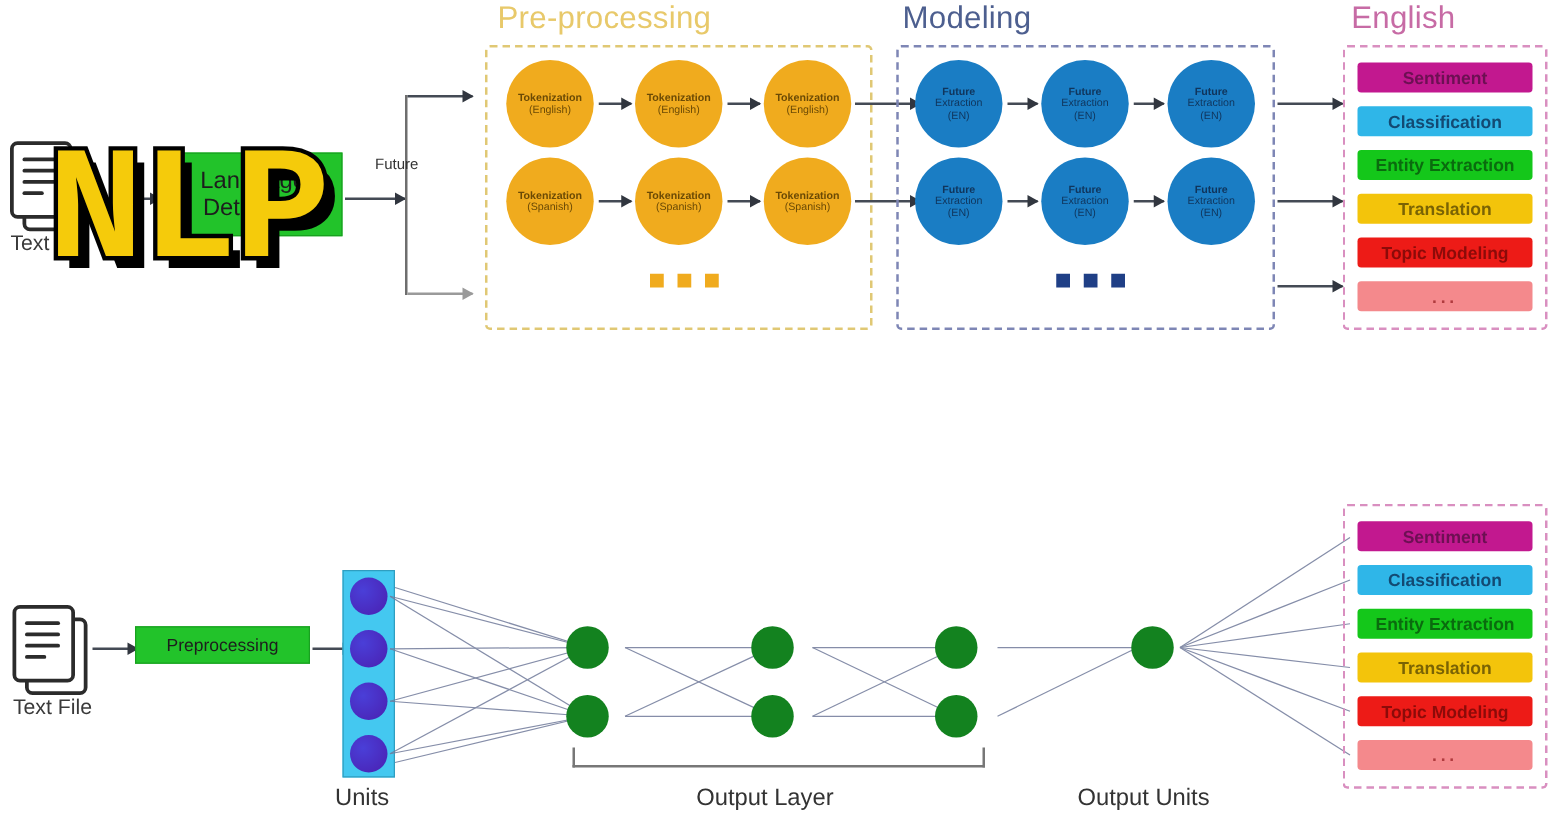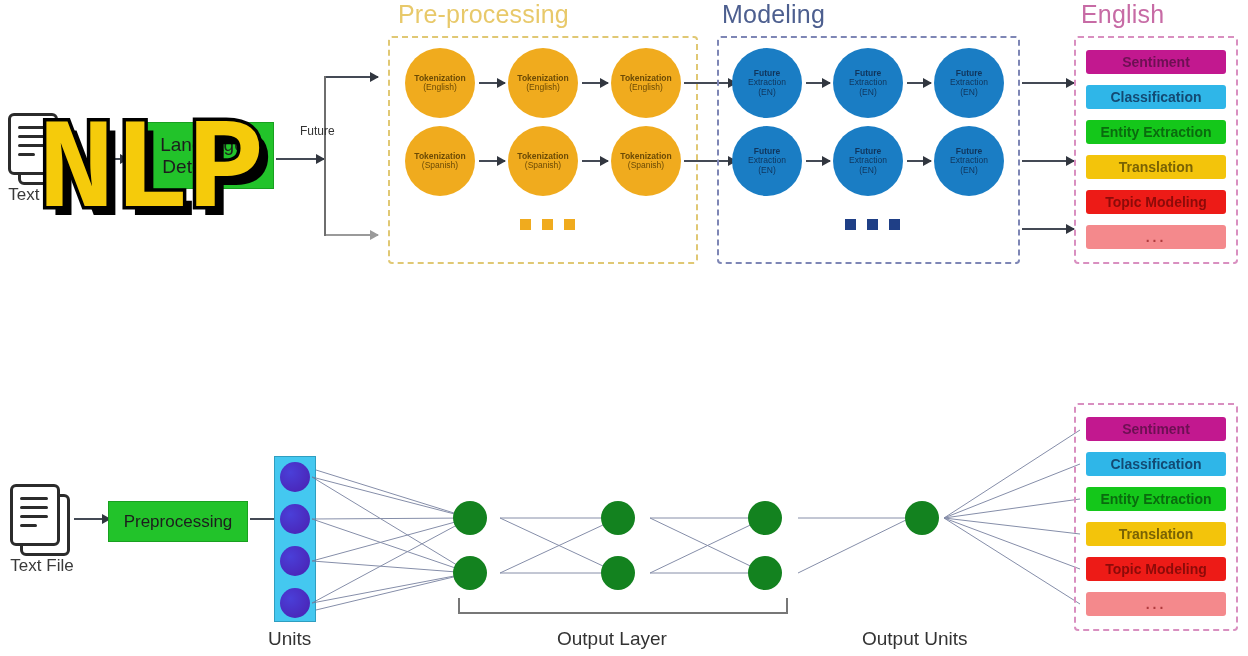--- a/index.html
+++ b/index.html
@@ -319,21 +319,21 @@
       <div class="ln" style="top:10px; width:28px;"></div>
       <div class="ln" style="top:19px; width:28px;"></div>
       <div class="ln" style="top:28px; width:28px;"></div>
       <div class="ln" style="top:37px; width:17px;"></div>
     </div>
     <div class="doc-label">Text File</div>
   </div>
 
   <div class="arrow" style="left:74px; top:518px; width:36px;"></div>
 
-  <div class="greenbox" style="left:108px; top:501px; width:140px; height:41px; font-size:17px;">
+  <div class="greenbox" style="left:108px; top:501px; width:140px; height:30px; font-size:14px;">
     <span>Preprocessing</span>
   </div>
 
   <div class="arrow" style="left:250px; top:518px; width:32px;"></div>
 
   <div class="dense-col" style="left:274px; top:456px; width:42px; height:166px;"></div>
   <div class="dense-node" style="left:280px; top:462px;"></div>
   <div class="dense-node" style="left:280px; top:504px;"></div>
   <div class="dense-node" style="left:280px; top:546px;"></div>
   <div class="dense-node" style="left:280px; top:588px;"></div>

